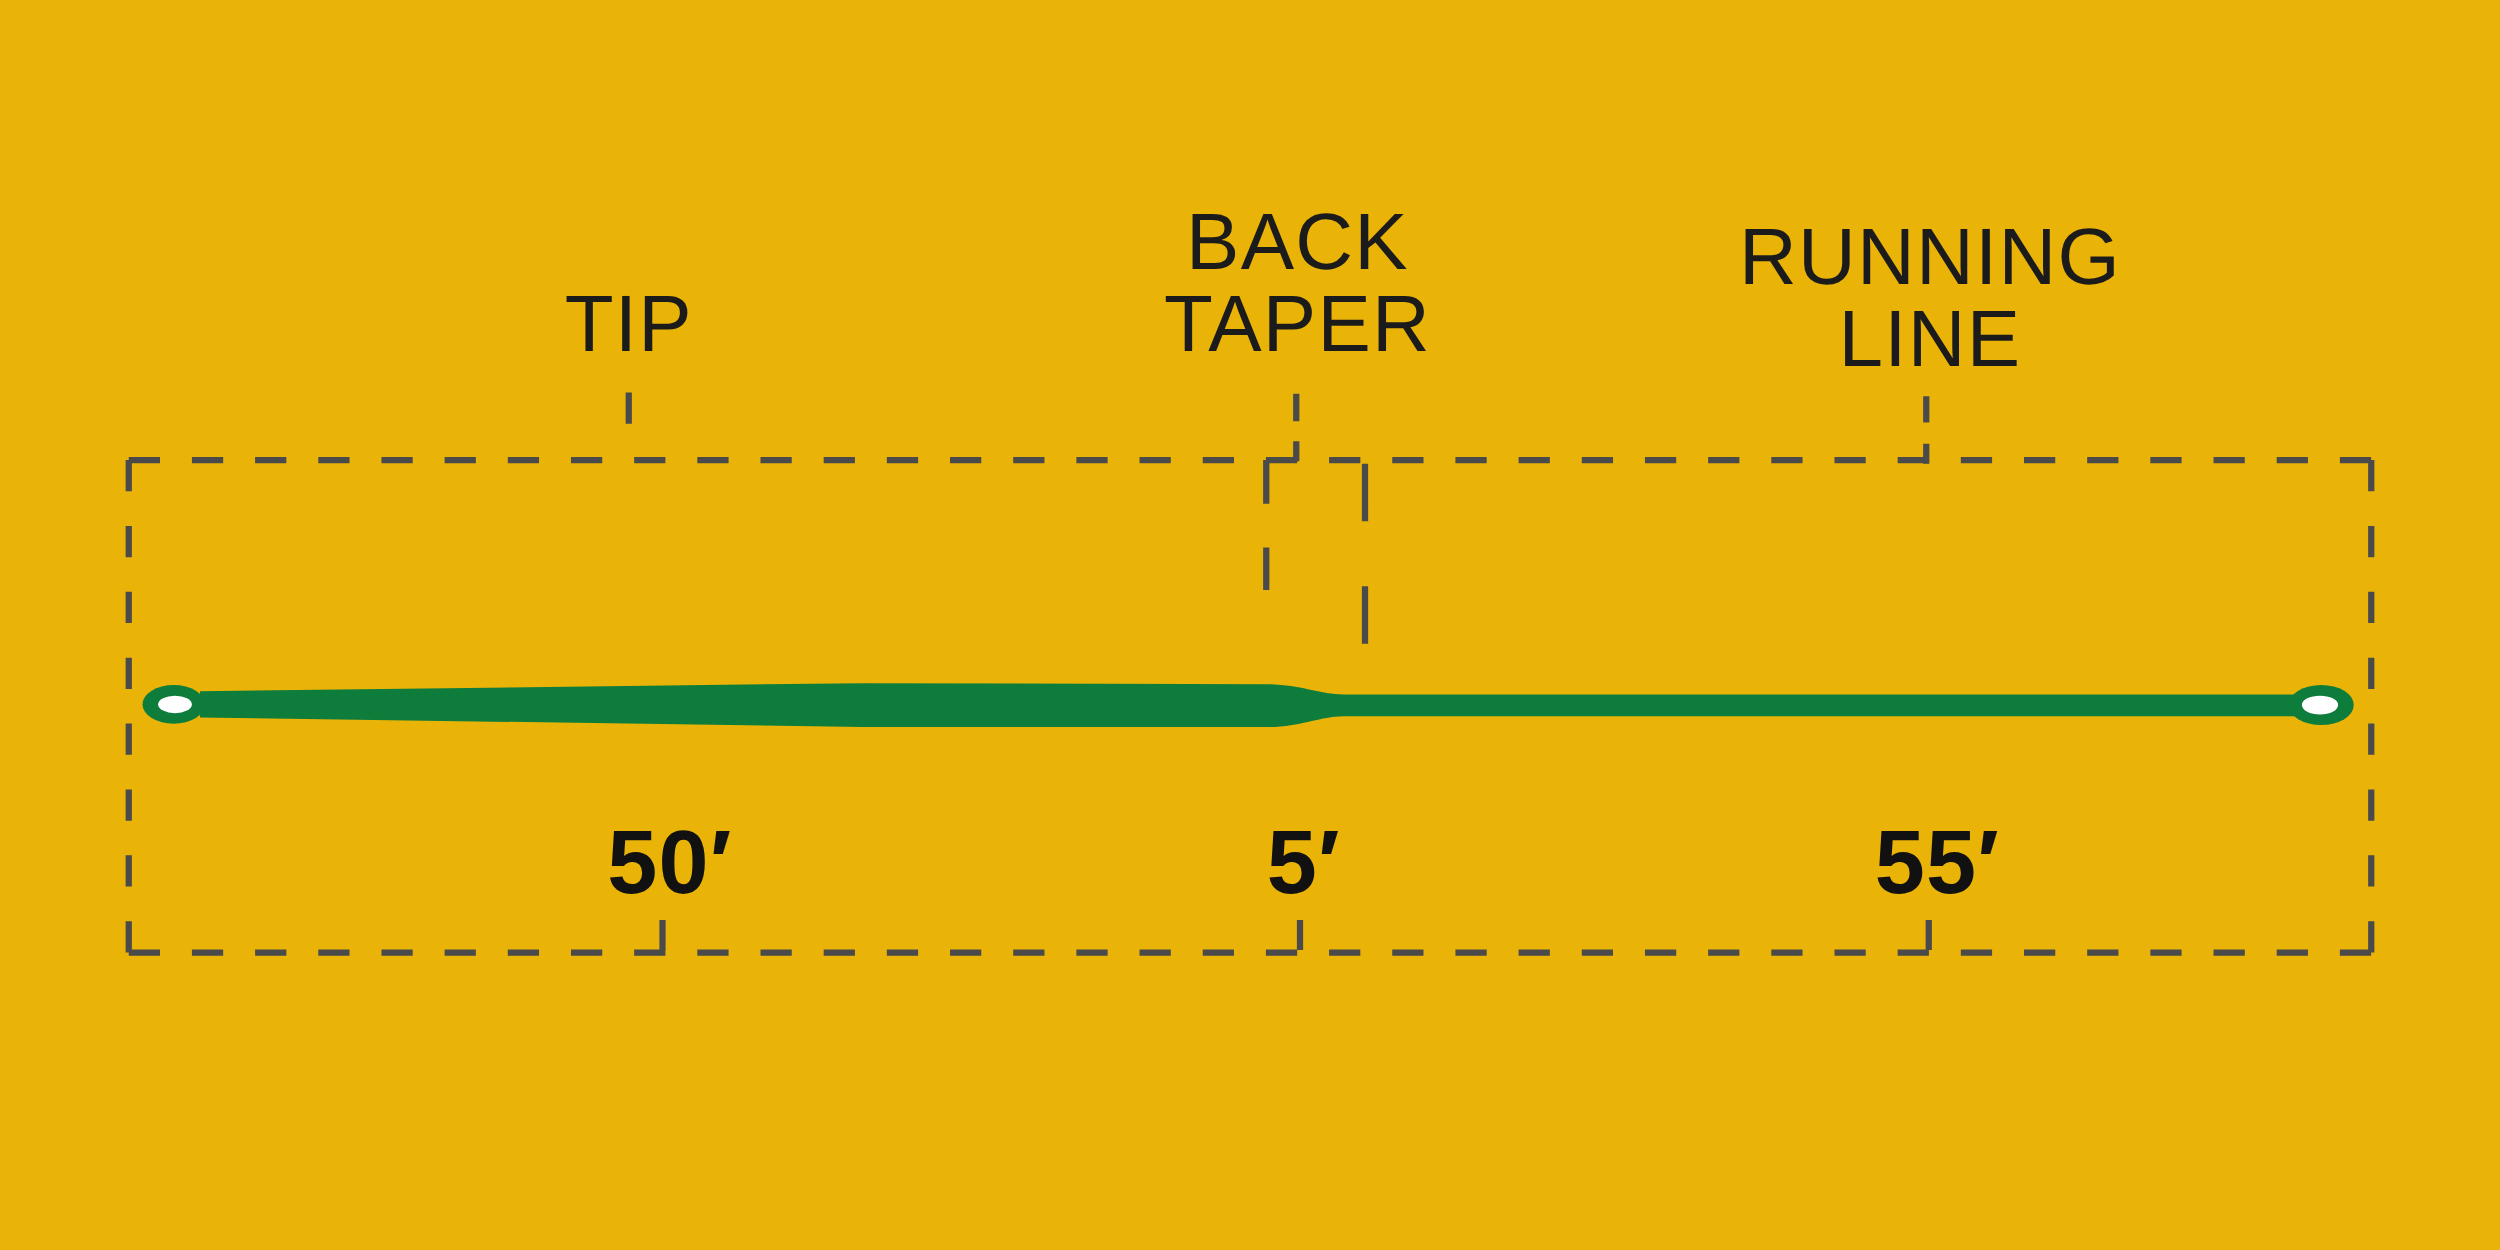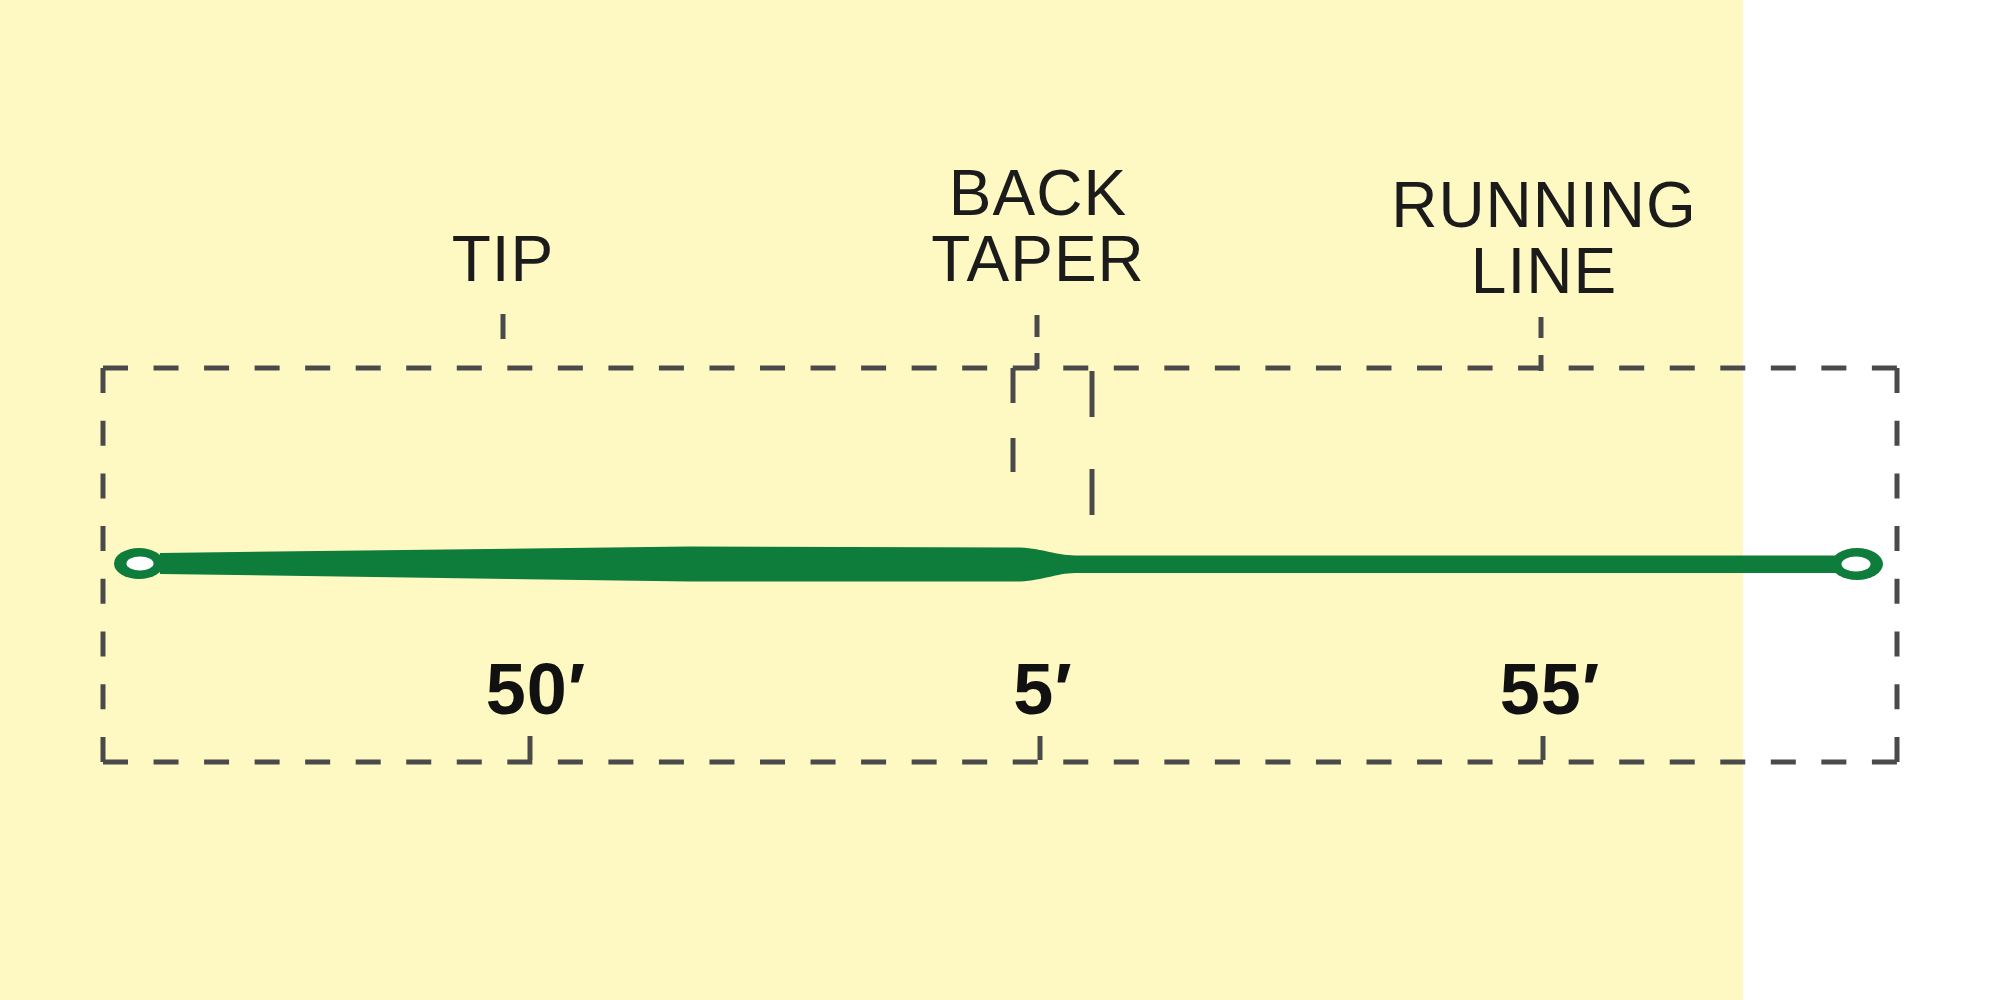--- a/index.html
+++ b/index.html
@@ -5,23 +5,23 @@
   html, body {
     margin: 0;
     padding: 0;
     background: #ffffff;
     width: 2000px;
     height: 1000px;
     overflow: hidden;
   }
   .stage {
     position: relative;
-    width: 1743px;
+    width: 2000px;
     height: 1000px;
-    background: #fef9c3;
+    background: #eab308;
     font-family: "Liberation Sans", sans-serif;
   }
   svg { display: block; }
   .section-label {
     font-family: "Liberation Sans", sans-serif;
     font-size: 64px;
     font-weight: 500;
     letter-spacing: 1px;
     fill: #1b1b1b;
     text-anchor: middle;

